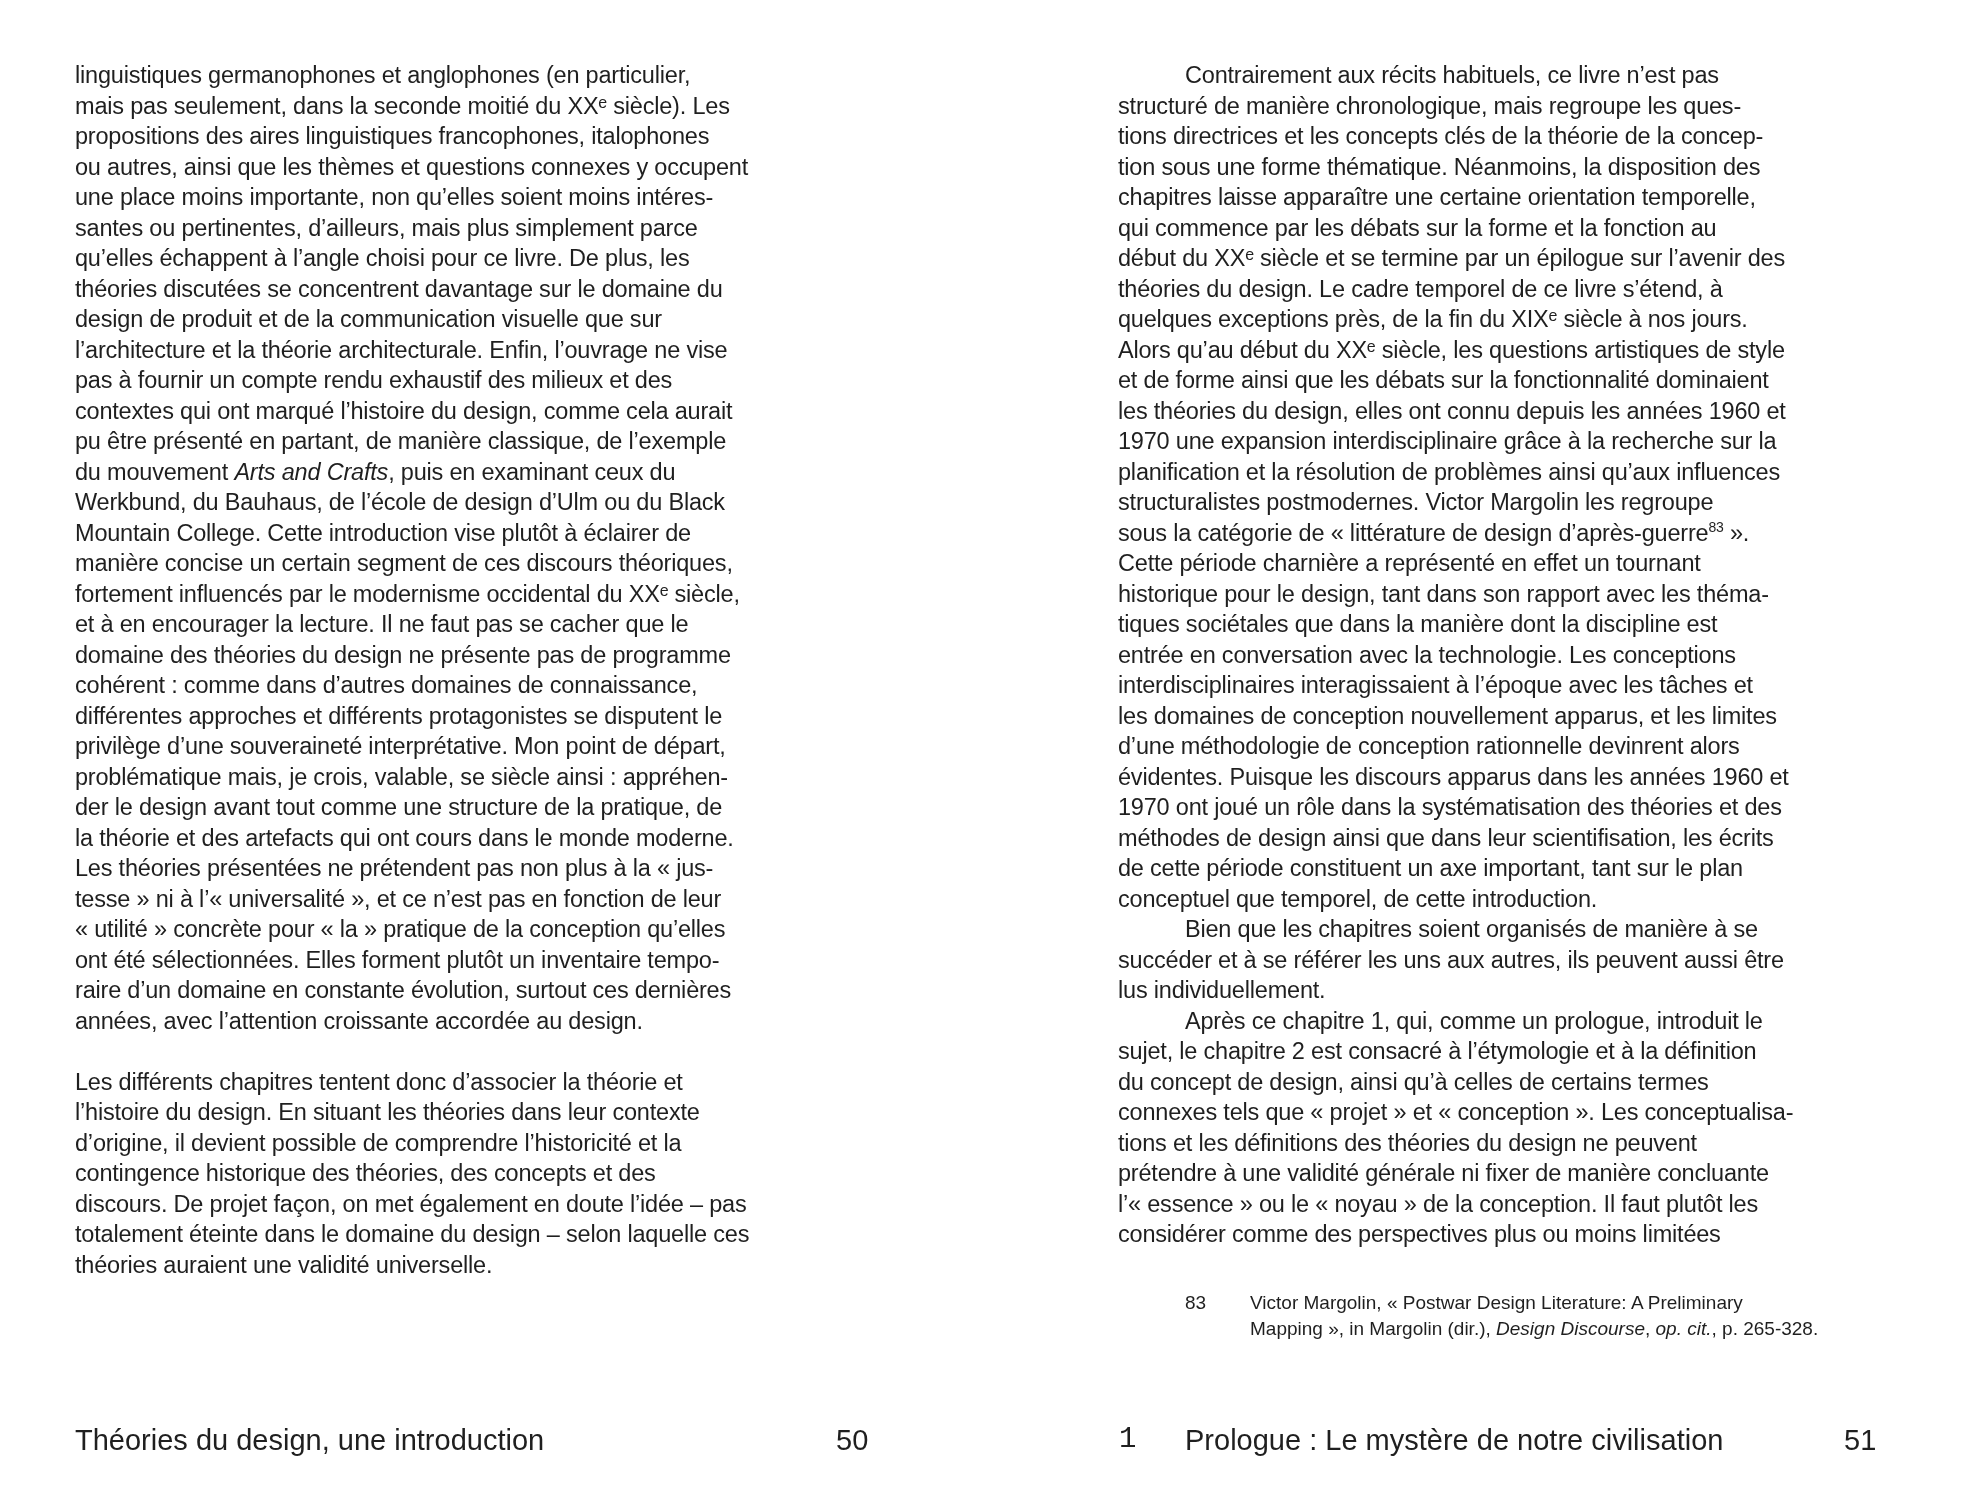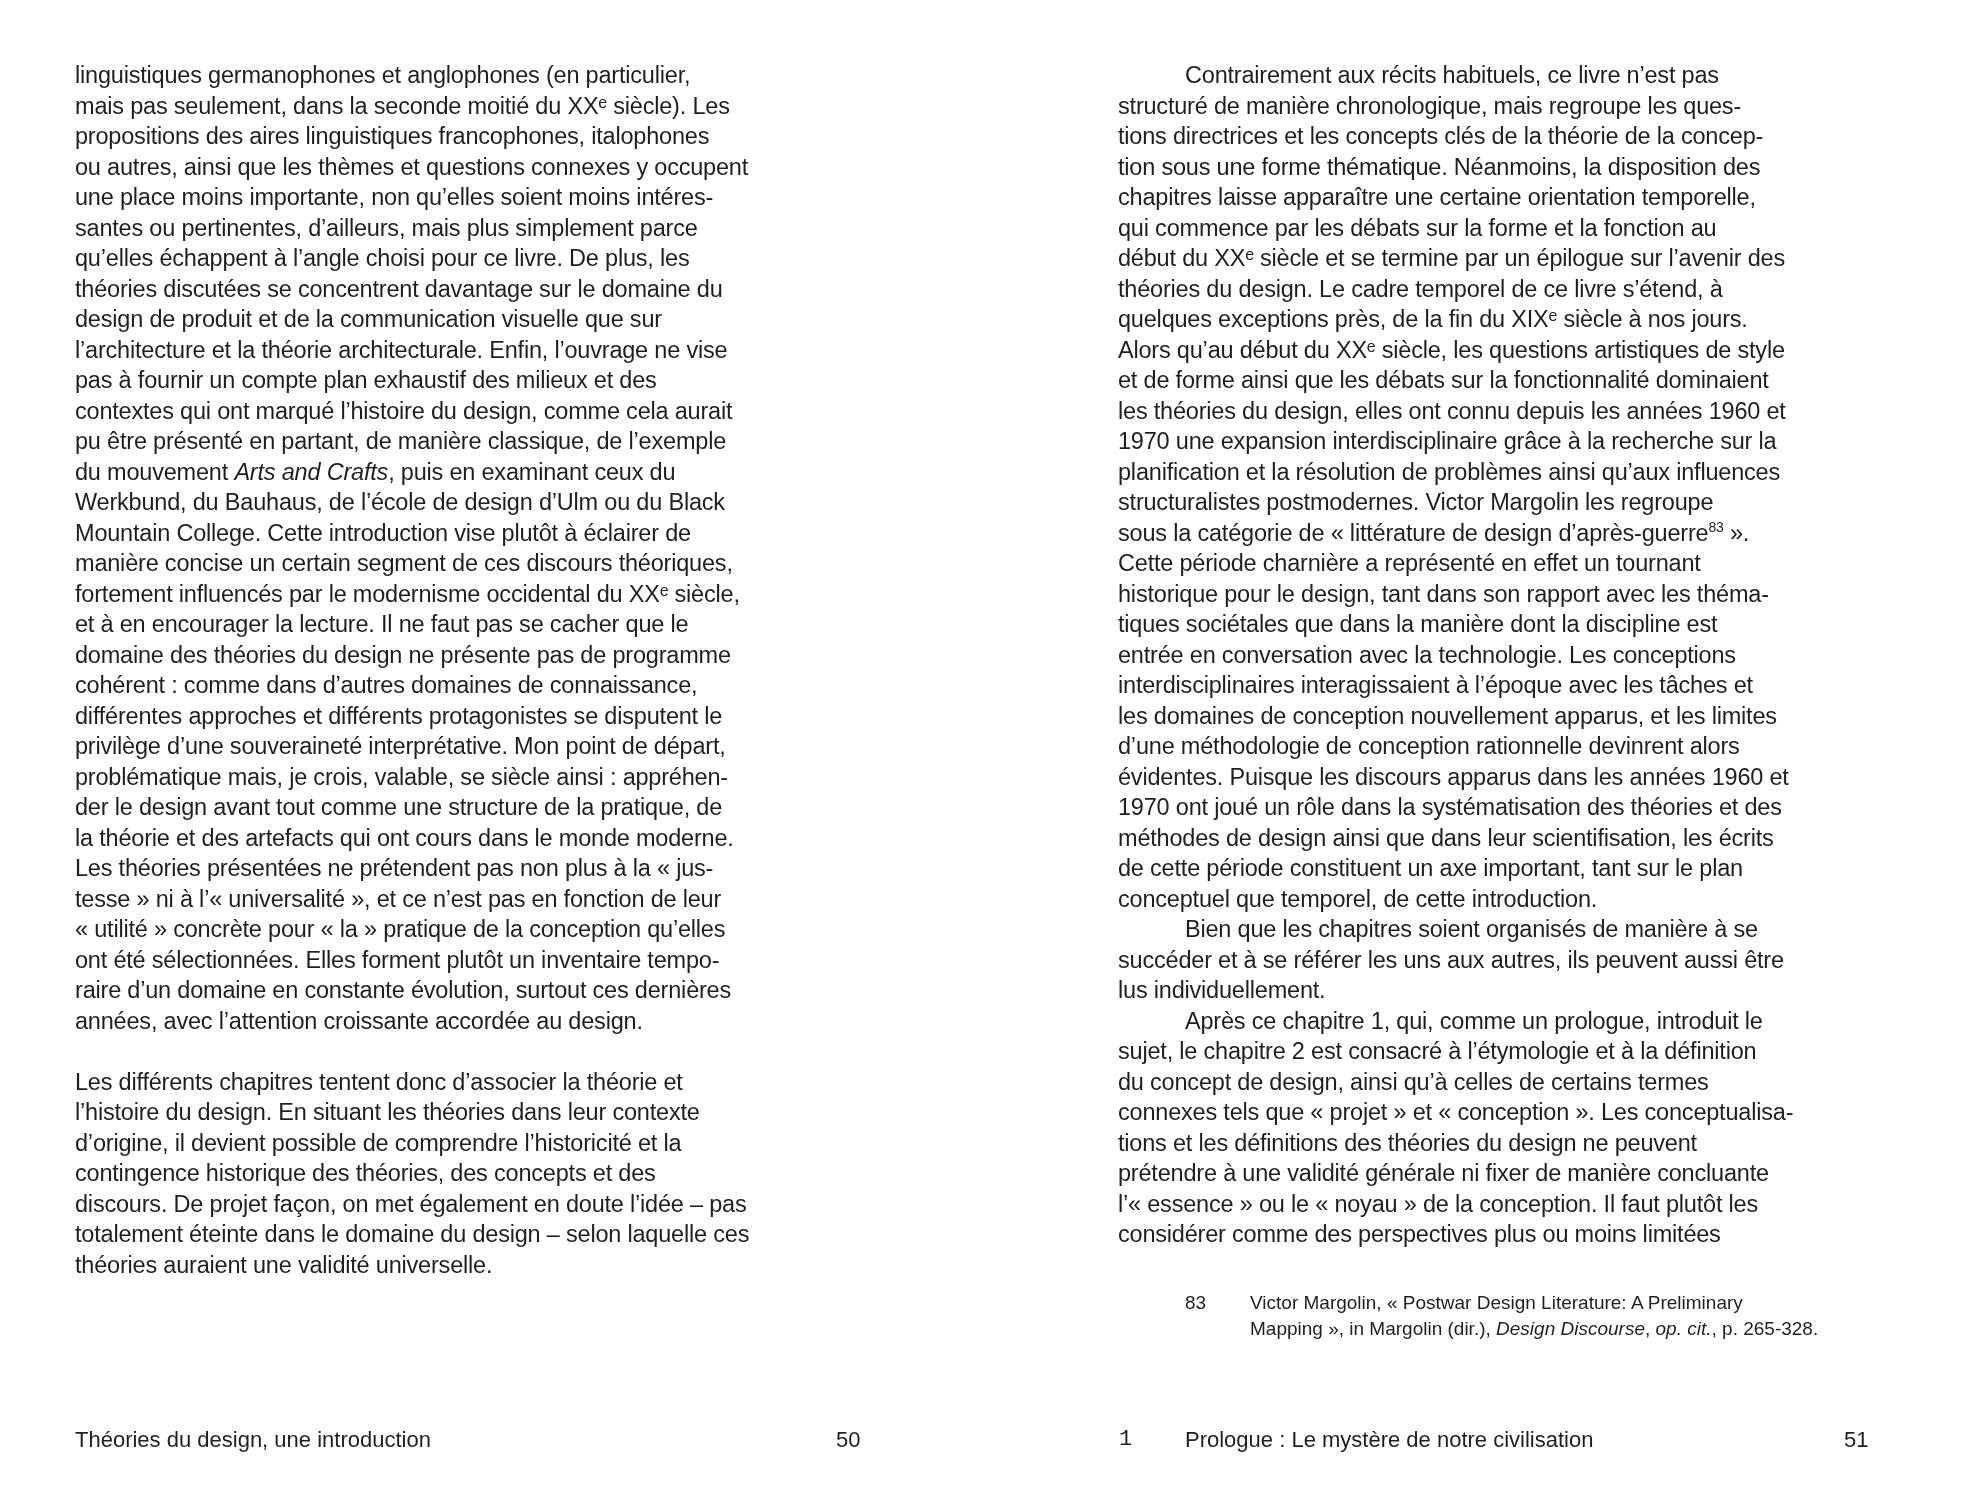--- a/index.html
+++ b/index.html
@@ -12,21 +12,21 @@
   .left .text { left:75px; top:60px; }
   .right .text { left:134px; top:60px; }
   .line { display:block; height:30.5px; }
   .line.indent { padding-left:67px; }
   .line.blank { height:30.5px; }
   .it { font-style:italic; }
   sup { font-size:14px; line-height:0; vertical-align:9px; }
   .footnote { position:absolute; left:201px; top:1290px; font-size:19px; line-height:26px; white-space:nowrap; }
   .fn-num { position:absolute; left:0; top:0; }
   .fn-body { position:absolute; left:65px; top:0; }
-  .footer { position:absolute; top:1425px; font-size:22px; line-height:30px; white-space:nowrap; }
+  .footer { position:absolute; top:1425px; font-size:29px; line-height:30px; white-space:nowrap; }
   .left .footer-title { left:75px; }
   .left .footer-page { left:836px; }
   .right .footer-chapter { left:135px; font-family:"Liberation Mono", monospace; }
   .right .footer-title { left:201px; }
   .right .footer-page { left:860px; }
 </style>
 </head>
 <body>
 
 <div class="page left">
@@ -34,21 +34,21 @@
     <span class="line">linguistiques germanophones et anglophones (en particulier,</span>
     <span class="line">mais pas seulement, dans la seconde moitié du XXᵉ siècle). Les</span>
     <span class="line">propositions des aires linguistiques francophones, italophones</span>
     <span class="line">ou autres, ainsi que les thèmes et questions connexes y occupent</span>
     <span class="line">une place moins importante, non qu’elles soient moins intéres-</span>
     <span class="line">santes ou pertinentes, d’ailleurs, mais plus simplement parce</span>
     <span class="line">qu’elles échappent à l’angle choisi pour ce livre. De plus, les</span>
     <span class="line">théories discutées se concentrent davantage sur le domaine du</span>
     <span class="line">design de produit et de la communication visuelle que sur</span>
     <span class="line">l’architecture et la théorie architecturale. Enfin, l’ouvrage ne vise</span>
-    <span class="line">pas à fournir un compte plan exhaustif des milieux et des</span>
+    <span class="line">pas à fournir un compte rendu exhaustif des milieux et des</span>
     <span class="line">contextes qui ont marqué l’histoire du design, comme cela aurait</span>
     <span class="line">pu être présenté en partant, de manière classique, de l’exemple</span>
     <span class="line"><span>du mouvement </span><span class="it">Arts and Crafts</span><span>, puis en examinant ceux du</span></span>
     <span class="line">Werkbund, du Bauhaus, de l’école de design d’Ulm ou du Black</span>
     <span class="line">Mountain College. Cette introduction vise plutôt à éclairer de</span>
     <span class="line">manière concise un certain segment de ces discours théoriques,</span>
     <span class="line">fortement influencés par le modernisme occidental du XXᵉ siècle,</span>
     <span class="line">et à en encourager la lecture. Il ne faut pas se cacher que le</span>
     <span class="line">domaine des théories du design ne présente pas de programme</span>
     <span class="line">cohérent : comme dans d’autres domaines de connaissance,</span>

